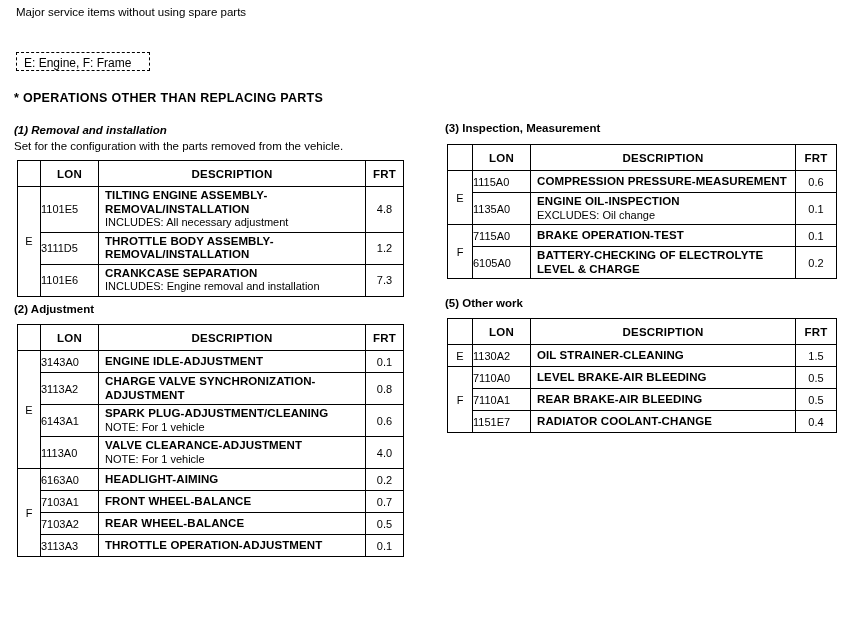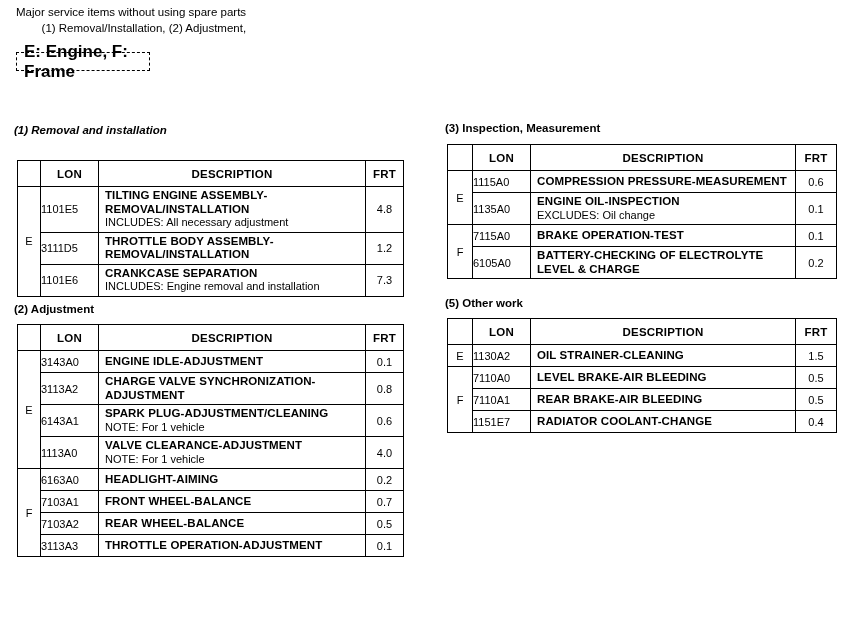--- a/index.html
+++ b/index.html
@@ -33,24 +33,23 @@
 
   .legend-box {
     position: absolute;
     left: 16px;
     top: 52px;
     width: 134px;
     height: 19px;
     border: 1.5px dashed #000;
     box-sizing: border-box;
     display: flex;
-    align-items: center;
+    align-items: flex-end;
     padding-left: 7px;
-    font-size: 17px;
-    font-weight: bold;
+    font-size: 12px;
   }
 
   .star-title {
     position: absolute;
     left: 14px;
     top: 91px;
     font-size: 12.5px;
     font-weight: bold;
     letter-spacing: 0.3px;
     white-space: nowrap;
@@ -133,29 +132,30 @@
 
   .sep-heavy { border-top: 1.5px solid #000 !important; }
 </style>
 </head>
 <body>
 
 <div class="page">
 
   <div class="intro">
     <div class="intro-line">Major service items without using spare parts</div>
-    <div class="intro-line">(1) Removal/Installation, (2) Adjustment,</div>
   </div>
 
   <div class="legend-box">
     <span>E: Engine, F: Frame</span>
   </div>
 
+  <div class="star-title">* OPERATIONS OTHER THAN REPLACING PARTS</div>
 
   <div class="sec-head" style="left:14px; top:124px;font-style:italic;">(1) Removal and installation</div>
+  <div class="sec-sub" style="left:14px; top:140px;">Set for the configuration with the parts removed from the vehicle.</div>
 
   <table class="frt" id="table-removal">
     <colgroup>
         <col style="width:23px">
         <col style="width:58px">
         <col style="width:267px">
         <col style="width:38px">
       </colgroup>
     <thead>
       <tr>

